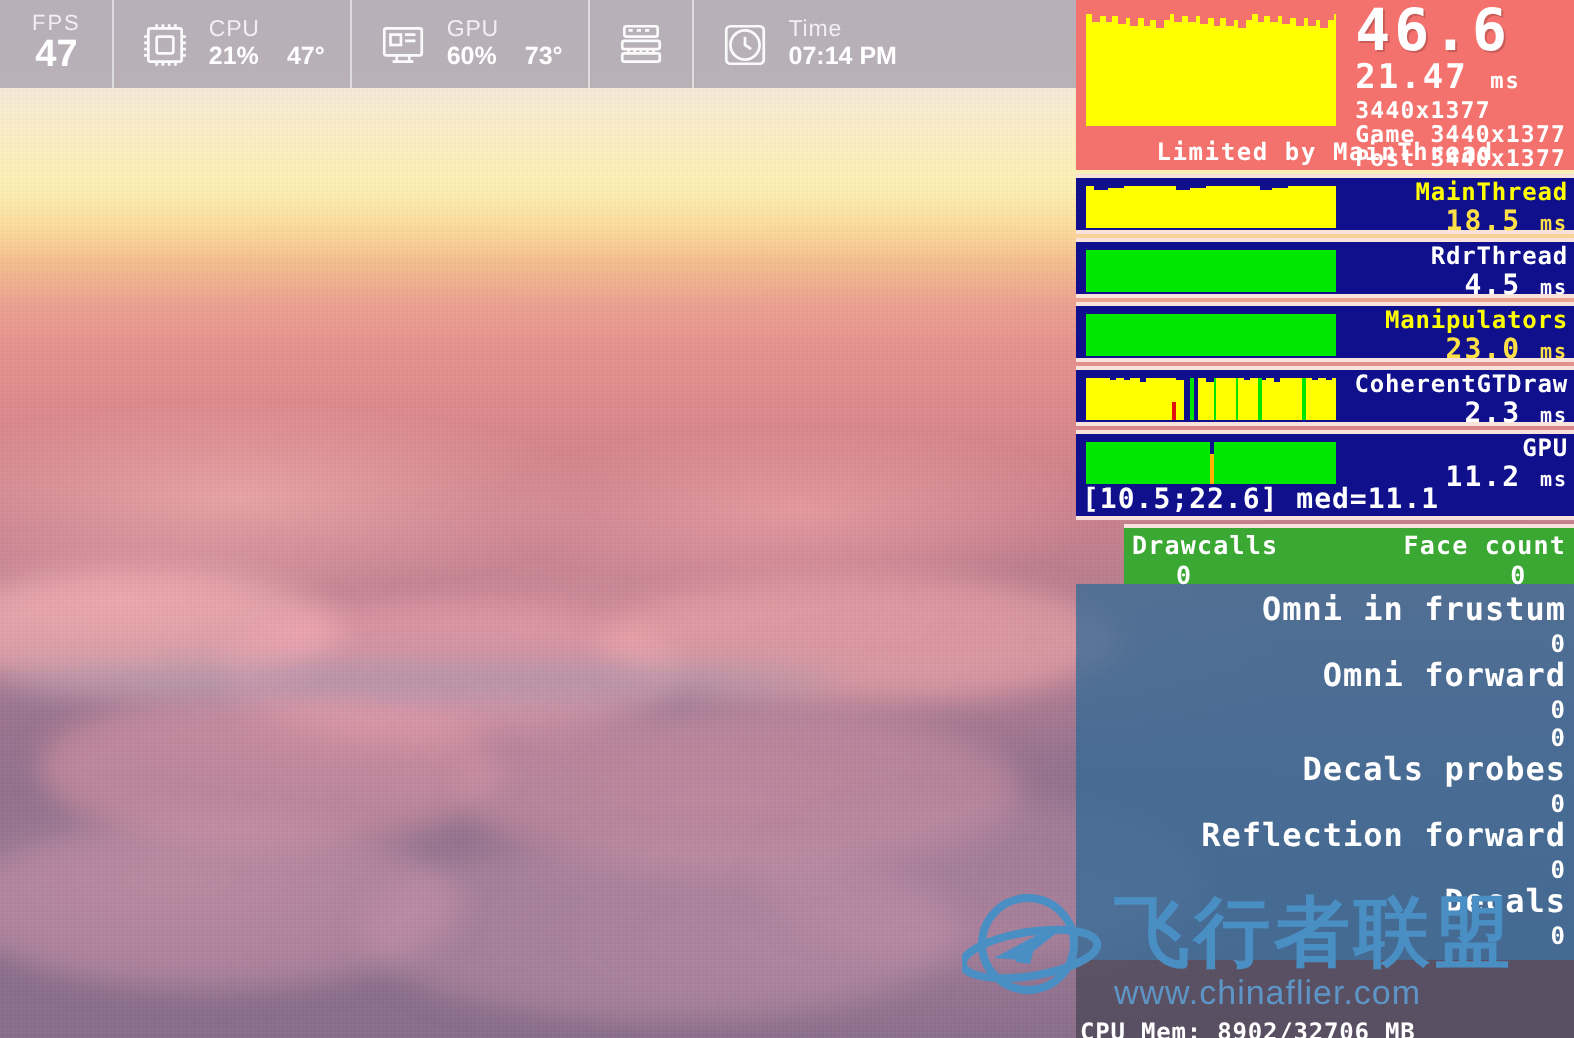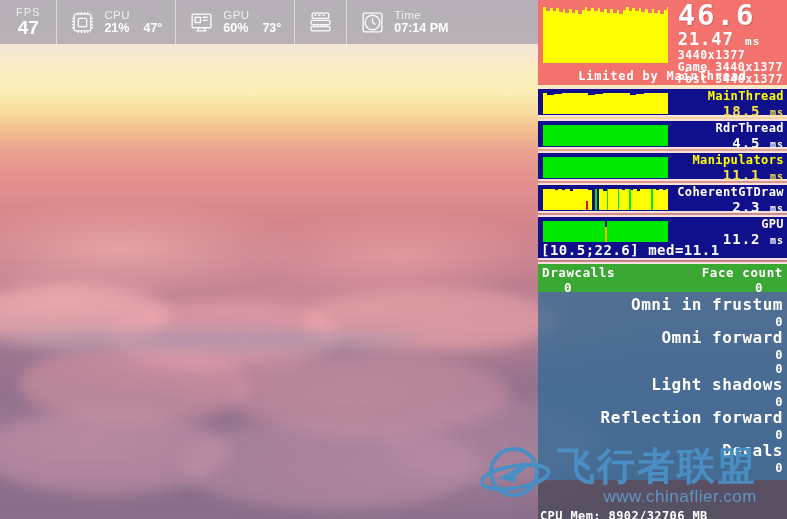--- a/index.html
+++ b/index.html
@@ -158,20 +158,21 @@
     white-space:nowrap; line-height:1.1;
   }
 
   
   #draw {
     background:#3aa832; color:#ffffff;
     height:30px; position:relative;
     border-top:2px solid #f9e2dc;
     margin-top:2px;
     padding:1px 4px 0 4px;
+    margin-left:24px;
   }
   #draw .dhdr { display:flex; justify-content:space-between; font-size:12.5px; letter-spacing:.6px;}
   #draw .dval { display:flex; justify-content:space-between; font-size:12.5px; padding:0 20px 0 22px;}
 
   
   #stats {
     background:rgba(43,105,150,.72);
     padding:4px 4px 4px 4px;
     color:#ffffff;
   }
@@ -197,21 +198,21 @@
     pointer-events:none;
   }
   #wm .wmtext { display:flex; flex-direction:column; }
   #wm .cn {
     font-size:38px; font-weight:bold; letter-spacing:2px;
     color:#4a8fc4; line-height:1;
     font-family:"DejaVu Sans", sans-serif;
   }
   #wm .url {
     font-size:17px; color:#5d96c6; letter-spacing:.5px;
-    margin-top:2px; text-align:right;
+    margin-top:2px; text-align:left;
   }
 </style>
 </head>
 <body>
 
 <div id="scene">
   <div class="cloudpuff" style="left:-30px;  top:285px; width:200px; height:62px; background:rgba(255,185,185,.55);"></div>
   <div class="cloudpuff" style="left:110px;  top:300px; width:230px; height:70px; background:rgba(250,170,180,.5);"></div>
   <div class="cloudpuff" style="left:300px;  top:288px; width:260px; height:64px; background:rgba(252,175,175,.5);"></div>
   <div class="cloudpuff" style="left:20px;   top:345px; width:230px; height:78px; background:rgba(228,155,170,.5);"></div>
@@ -470,21 +471,21 @@
         <div style="position:absolute;left:100.85px;bottom:0;width:4.34px;height:23.00px;background:#00e800;"></div>
         <div style="position:absolute;left:104.59px;bottom:0;width:4.34px;height:23.00px;background:#00e800;"></div>
         <div style="position:absolute;left:108.32px;bottom:0;width:4.34px;height:23.00px;background:#00e800;"></div>
         <div style="position:absolute;left:112.06px;bottom:0;width:4.34px;height:23.00px;background:#00e800;"></div>
         <div style="position:absolute;left:115.79px;bottom:0;width:4.34px;height:23.00px;background:#00e800;"></div>
         <div style="position:absolute;left:119.53px;bottom:0;width:4.34px;height:23.00px;background:#00e800;"></div>
         <div style="position:absolute;left:123.26px;bottom:0;width:4.34px;height:23.00px;background:#00e800;"></div>
       </div>
     <div class="bartxt">
       <div class="bname yellowname">Manipulators</div>
-      <div class="bval yellowval"><span>11.1</span> <span class="unit">ms</span></div>
+      <div class="bval yellowval"><span>23.0</span> <span class="unit">ms</span></div>
     </div>
   </div>
 
   <div class="trow">
     <div class="bargraph" id="g3" style="background: rgb(16, 16, 140);">
         <div style="position:absolute;left:0.00px;bottom:0;width:4.34px;height:23.00px;background:#ffff00;"></div>
         <div style="position:absolute;left:3.74px;bottom:0;width:4.34px;height:20.75px;background:#ffff00;"></div>
         <div style="position:absolute;left:7.47px;bottom:0;width:4.34px;height:22.55px;background:#ffff00;"></div>
         <div style="position:absolute;left:11.21px;bottom:0;width:4.34px;height:20.30px;background:#ffff00;"></div>
         <div style="position:absolute;left:14.94px;bottom:0;width:4.34px;height:22.10px;background:#ffff00;"></div>
@@ -593,21 +594,21 @@
       <div class="sval">0</div>
     </div>
     <div class="srow">
       <div class="sname">Omni forward</div>
       <div class="sval">0</div>
     </div>
     <div class="srow">
       <div class="sval">0</div>
     </div>
     <div class="srow">
-      <div class="sname">Light shadows</div>
+      <div class="sname">Decals probes</div>
       <div class="sval">0</div>
     </div>
     <div class="srow">
       <div class="sname">Reflection forward</div>
       <div class="sval">0</div>
     </div>
     <div class="srow">
       <div class="sname">Decals</div>
       <div class="sval">0</div>
     </div>

